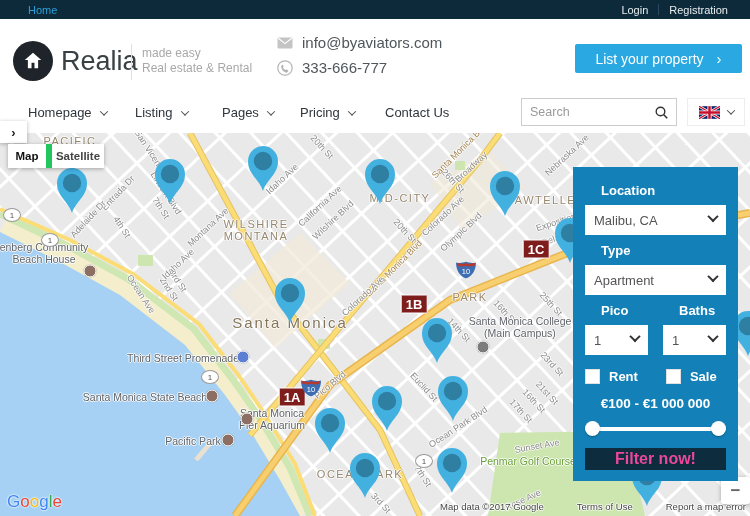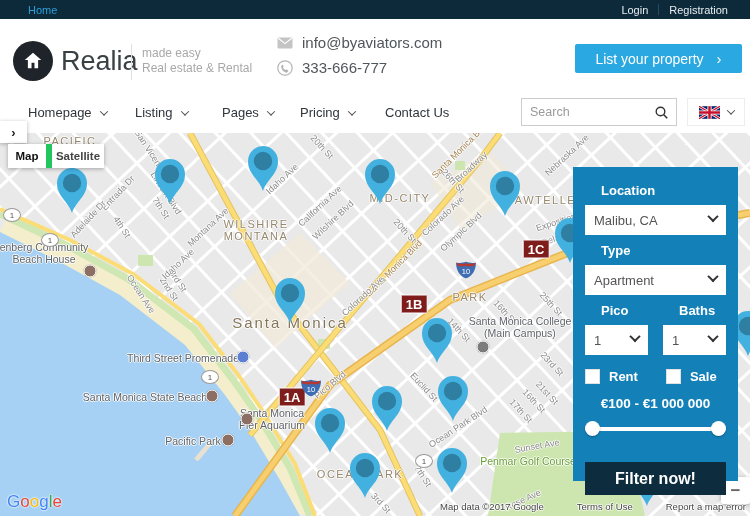--- a/index.html
+++ b/index.html
@@ -96,22 +96,22 @@
   .p-checks{display:flex;align-items:center;margin-top:14px;color:#fff;font-weight:bold;font-size:13px;}
   .p-cb{width:15px;height:15px;background:#fff;border:1px solid #e0e0e0;display:inline-block;
         cursor:pointer;box-sizing:border-box;}
   .p-cbl{margin:0 0 0 9px;}
   .p-checks .gap{margin-left:28px;}
   .p-price{text-align:center;color:#fff;font-weight:bold;font-size:13.5px;margin-top:12px;}
   .p-slider{position:relative;height:15px;margin-top:10px;}
   .p-track{position:absolute;left:0;right:0;top:6px;height:3.5px;background:#fff;border-radius:2px;}
   .p-handle{position:absolute;top:0;width:15px;height:15px;border-radius:50%;background:#fff;
             cursor:pointer;box-shadow:0 1px 2px rgba(0,0,0,.3);}
-  .p-btn{display:block;width:100%;height:33px;margin-top:26px;background:#0d2c3e;border:none;
-         color:#ffffff;font-weight:bold;font-size:16px;font-family:"Liberation Sans",sans-serif;cursor:pointer;}
+  .p-btn{display:block;width:100%;height:22px;margin-top:12px;background:#0d2c3e;border:none;
+         color:#ec4899;font-weight:bold;font-size:16px;font-family:"Liberation Sans",sans-serif;cursor:pointer;}
 </style>
 </head>
 <body>
 
 <div class="topbar">
   <a class="topbar-home">Home</a>
   <div class="topbar-right">
     <a>Login</a>
     <span class="tb-div"></span>
     <a>Registration</a>

